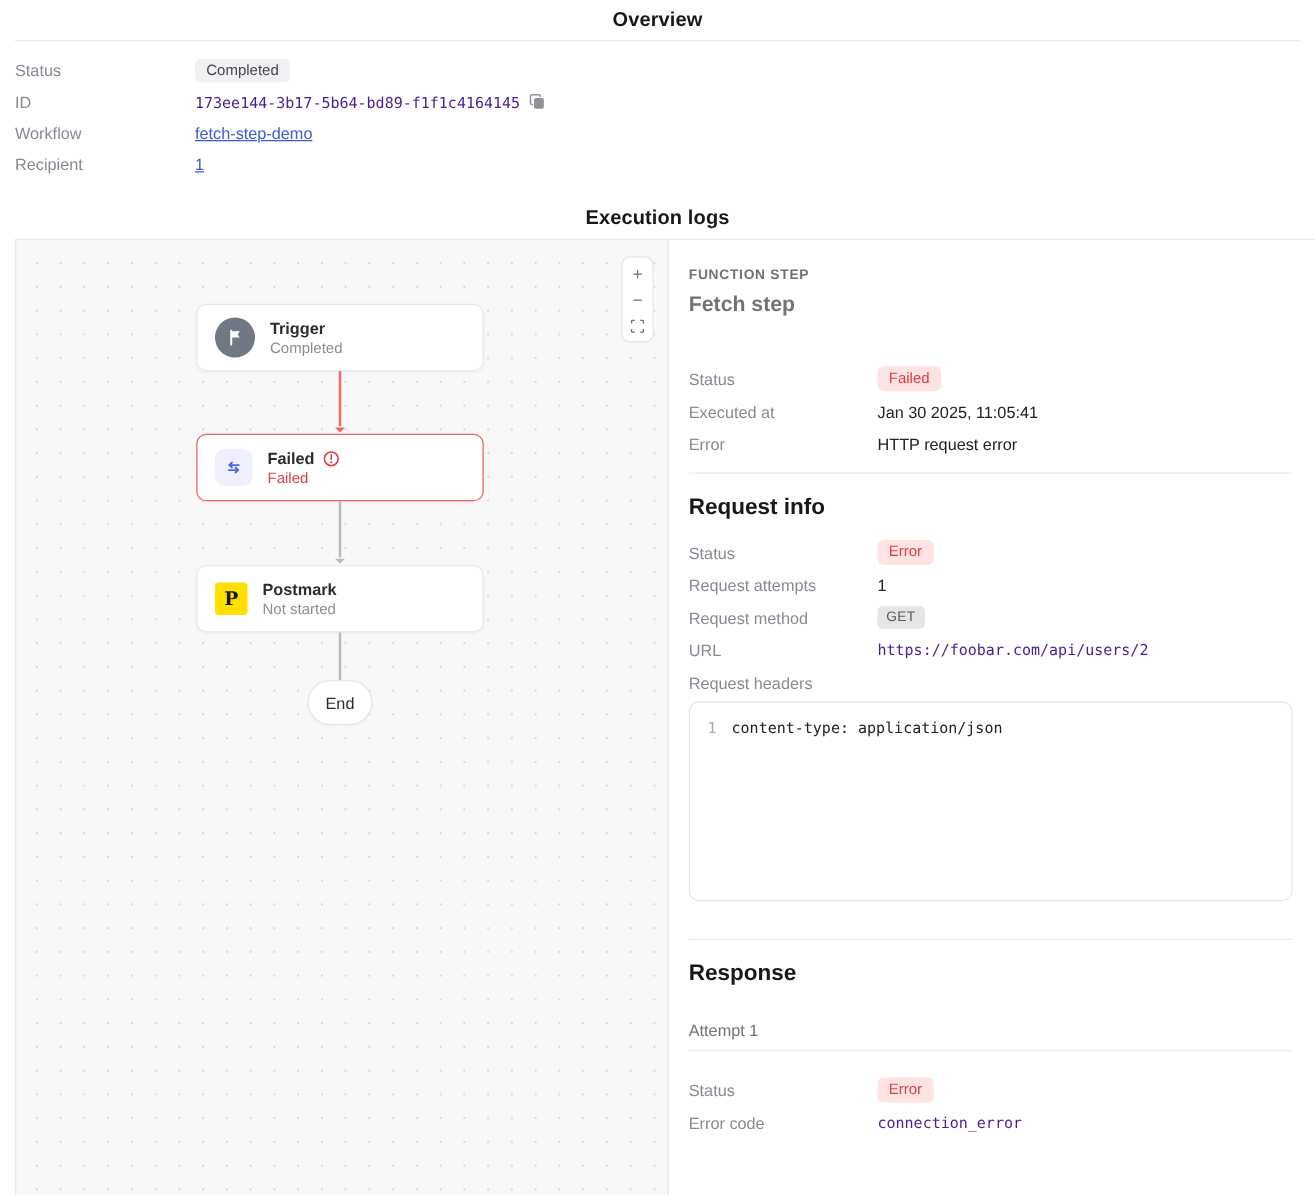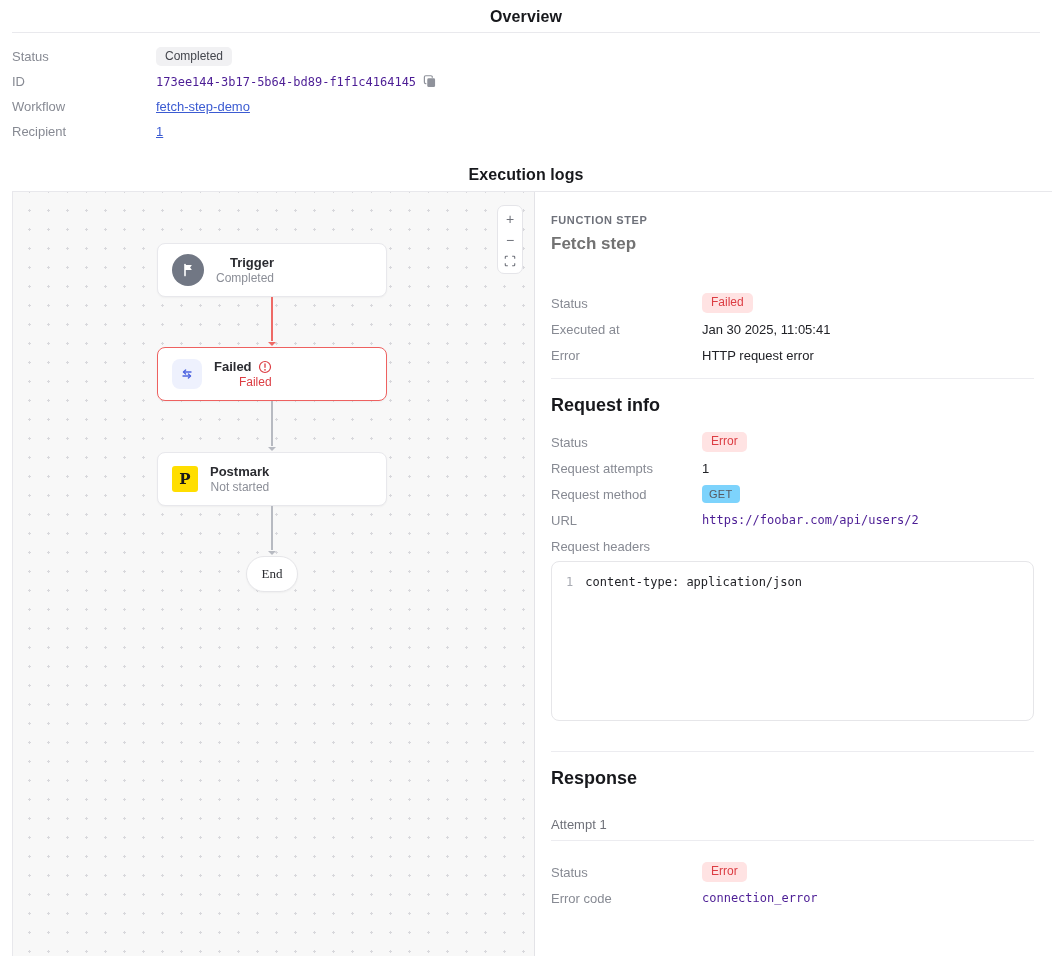--- a/index.html
+++ b/index.html
@@ -12,21 +12,21 @@
   .section-title { font-size:16px; font-weight:700; color:#17181c; letter-spacing:.1px;text-align:center; }
   .ov-divider { border-top:1px solid #e9e9ed; margin-top:6px; }
   .ov-rows { margin-top:11px; }
   .row { display:flex; align-items:center; min-height:25px; font-size:13px; }
   .row-label { width:144px; color:#878a93; flex:none; }
   .mono { font-family:"DejaVu Sans Mono", monospace; font-size:12px; color:#4c1d95; }
   .link { color:#3b5bd2; text-decoration:underline; font-size:13px; cursor:pointer; }
   .badge { display:inline-flex; align-items:center; padding:3px 9px; border-radius:5px; font-size:12px; line-height:1.15; }
   .badge-gray { background:#f1f1f3; color:#44464d; }
   .badge-red { background:#ffe3e3; color:#dc3d43; }
-  .badge-method { display:inline-flex; padding:3px 7px; border-radius:4px; font-size:11px; letter-spacing:.3px; background:#7dd3fc; color:#565960; }
+  .badge-method { display:inline-flex; padding:3px 7px; border-radius:4px; font-size:11px; letter-spacing:.3px; background:#e5e5e5; color:#565960; }
   .copy-btn { display:inline-flex; margin-left:7px; cursor:pointer; align-items:center; }
 
   
   .exec-title { margin:22px 12px 7px 12px; }
   .logs { display:flex; margin-left:12px; border-top:1px solid #e8e8ec; height:765px; }
 
   .canvas { position:relative; width:523px; flex:none; border-left:1px solid #e8e8ec; border-right:1px solid #e3e3e7;
     background-color:#f8f8f8;
     background-image:radial-gradient(#d8d8dc 1.1px, transparent 1.1px);
     background-size:19px 19px; background-position:7px 9px; }
@@ -35,27 +35,27 @@
     display:flex; flex-direction:column; align-items:center; padding:3px 0; gap:2px; }
   .ctrl-btn { width:20px; height:19px; display:flex; align-items:center; justify-content:center; color:#6f727b; font-size:14px; cursor:pointer; }
 
   .node { position:absolute; left:144px; width:230px; height:54px; background:#fff; border:1px solid #e8e8ec; border-radius:8px;
     display:flex; align-items:center; padding:0 14px; gap:12px; box-shadow:0 1px 2px rgba(20,20,30,.04); cursor:pointer; }
   .node-error { border-color:#ee6160; }
   .node-icon { flex:none; display:flex; align-items:center; justify-content:center; }
   .icon-trigger { width:32px; height:32px; border-radius:50%; background:#717784; }
   .icon-fetch { width:30px; height:30px; border-radius:8px; background:#eef1fd; }
   .icon-postmark { width:26px; height:26px; border-radius:3px; background:#ffde00; font-family:"DejaVu Serif", serif; font-weight:700; font-size:15px; color:#191919; }
-  .node-text { display:flex; flex-direction:column; gap:1px;align-items:flex-end; }
+  .node-text { display:flex; flex-direction:column; gap:1px; }
   .node-title-row { display:flex; align-items:center; gap:6px; }
   .node-title { font-size:13px; font-weight:600; color:#2b2c31; }
   .node-sub { font-size:12px; color:#8b8e97; }
   .node-sub-failed { color:#dc3d43; }
-  .end-node { position:absolute; left:233px; top:364px; width:52px; height:36px; background:#fff; border:1px solid #e6e6e9; border-radius:18px;
-    display:flex; align-items:center; justify-content:center; font-size:13px; color:#2b2c31; box-shadow:0 1px 2px rgba(20,20,30,.04);font-family:Liberation Serif, serif; }
+  .end-node { position:absolute; left:233px; top:352px; width:52px; height:36px; background:#fff; border:1px solid #e6e6e9; border-radius:18px;
+    display:flex; align-items:center; justify-content:center; font-size:13px; color:#2b2c31; box-shadow:0 1px 2px rgba(20,20,30,.04); }
 
   .edge { position:absolute; left:258px; width:2px; }
   .edge .arrowhead { position:absolute; bottom:-5px; left:-3.5px; width:0; height:0; border:4.5px solid transparent; border-bottom:0; }
 
   
   .panel { flex:1; padding:22px 18px 0 16px; background:#fff; }
   .kicker { font-size:11px; font-weight:600; letter-spacing:.6px; color:#6e717a; }
   .panel-title { font-size:17px; font-weight:700; color:#737373; margin-top:8px; }
   .p-rows-1 { margin-top:36px; }
   .prow { display:flex; align-items:center; min-height:26px; font-size:13px; }

